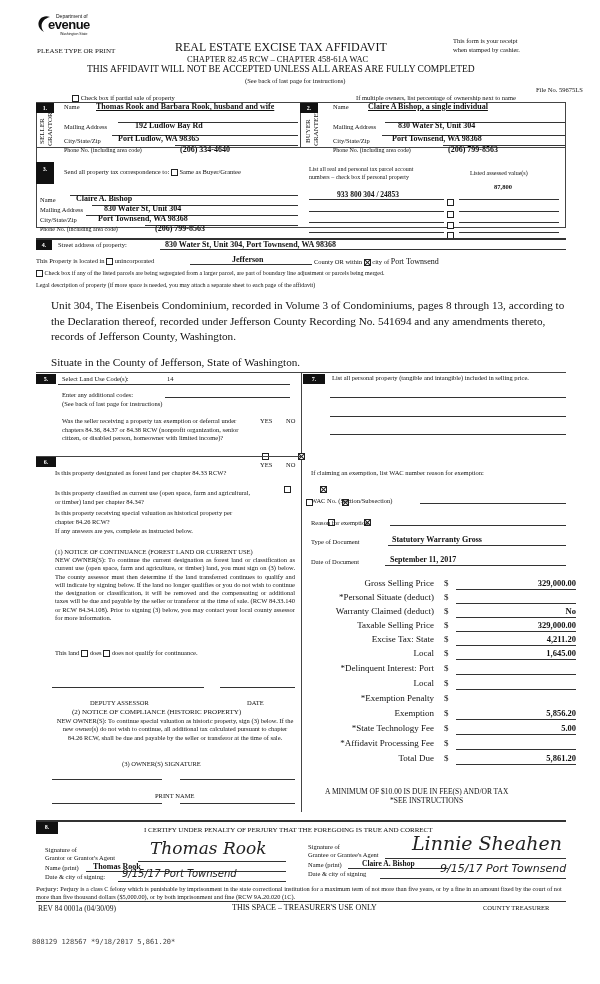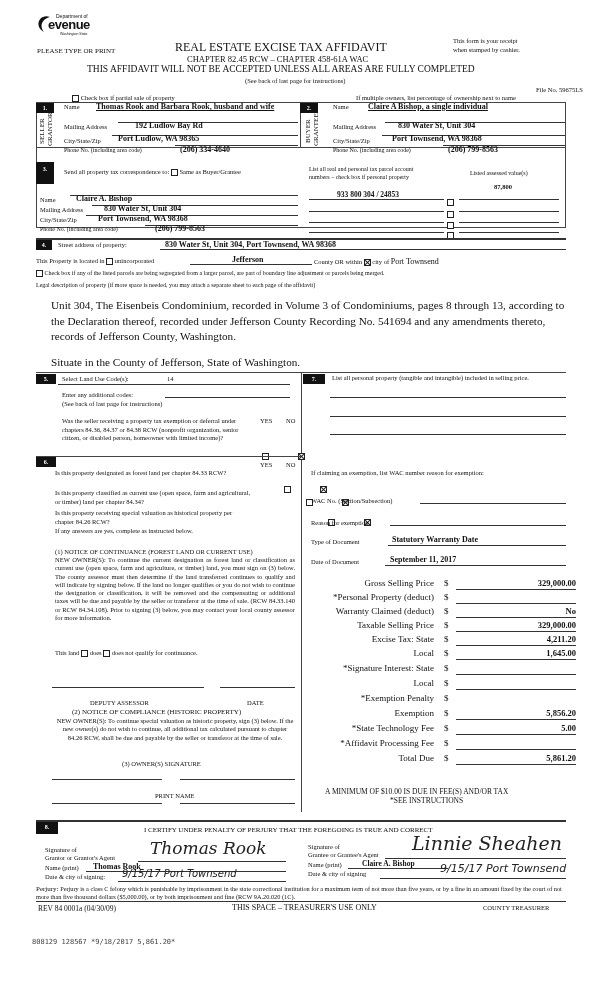--- a/index.html
+++ b/index.html
@@ -242,33 +242,33 @@
 <div class="line" style="left:330px;top:397px;width:236px;"></div>
 <div class="line" style="left:330px;top:416px;width:236px;"></div>
 <div class="line" style="left:330px;top:434px;width:236px;"></div>
 <div class="abs lbl" style="left:311px;top:469px;">If claiming an exemption, list WAC number reason for exemption:</div>
 <div class="abs lbl" style="left:311px;top:497px;">WAC No. (Section/Subsection)</div>
 <div class="line" style="left:420px;top:494px;width:146px;height:10px;"></div>
 <div class="abs lbl" style="left:311px;top:519px;">Reason for exemption</div>
 <div class="line" style="left:390px;top:516px;width:176px;height:10px;"></div>
 <div class="abs lbl" style="left:311px;top:538px;">Type of Document</div>
 <div class="line" style="left:388px;top:536px;width:178px;height:10px;"></div>
-<div class="abs val" style="left:392px;top:535px;">Statutory Warranty Date</div>
+<div class="abs val" style="left:392px;top:535px;">Statutory Warranty Gross</div>
 <div class="abs lbl" style="left:311px;top:558px;">Date of Document</div>
 <div class="line" style="left:385px;top:556px;width:181px;height:10px;"></div>
 <div class="abs val" style="left:390px;top:555px;">September 11, 2017</div>
 
 
 <div class="fee-row" style="top:578px;">
     <span class="flbl">Gross Selling Price</span>
     <span class="fdol">$</span>
     <span class="fval">329,000.00</span>
   </div>
 <div class="fee-row" style="top:592px;">
-    <span class="flbl">*Personal Property (deduct)</span>
+    <span class="flbl">*Personal Situate (deduct)</span>
     <span class="fdol">$</span>
     <span class="fval"></span>
   </div>
 <div class="fee-row" style="top:606px;">
     <span class="flbl">Warranty Claimed (deduct)</span>
     <span class="fdol">$</span>
     <span class="fval">No</span>
   </div>
 <div class="fee-row" style="top:620px;">
     <span class="flbl">Taxable Selling Price</span>
@@ -279,21 +279,21 @@
     <span class="flbl">Excise Tax:  State</span>
     <span class="fdol">$</span>
     <span class="fval">4,211.20</span>
   </div>
 <div class="fee-row" style="top:648px;">
     <span class="flbl">Local</span>
     <span class="fdol">$</span>
     <span class="fval">1,645.00</span>
   </div>
 <div class="fee-row" style="top:663px;">
-    <span class="flbl">*Signature Interest:  State</span>
+    <span class="flbl">*Delinquent Interest:  Port</span>
     <span class="fdol">$</span>
     <span class="fval"></span>
   </div>
 <div class="fee-row" style="top:678px;">
     <span class="flbl">Local</span>
     <span class="fdol">$</span>
     <span class="fval"></span>
   </div>
 <div class="fee-row" style="top:693px;">
     <span class="flbl">*Exemption Penalty</span>

